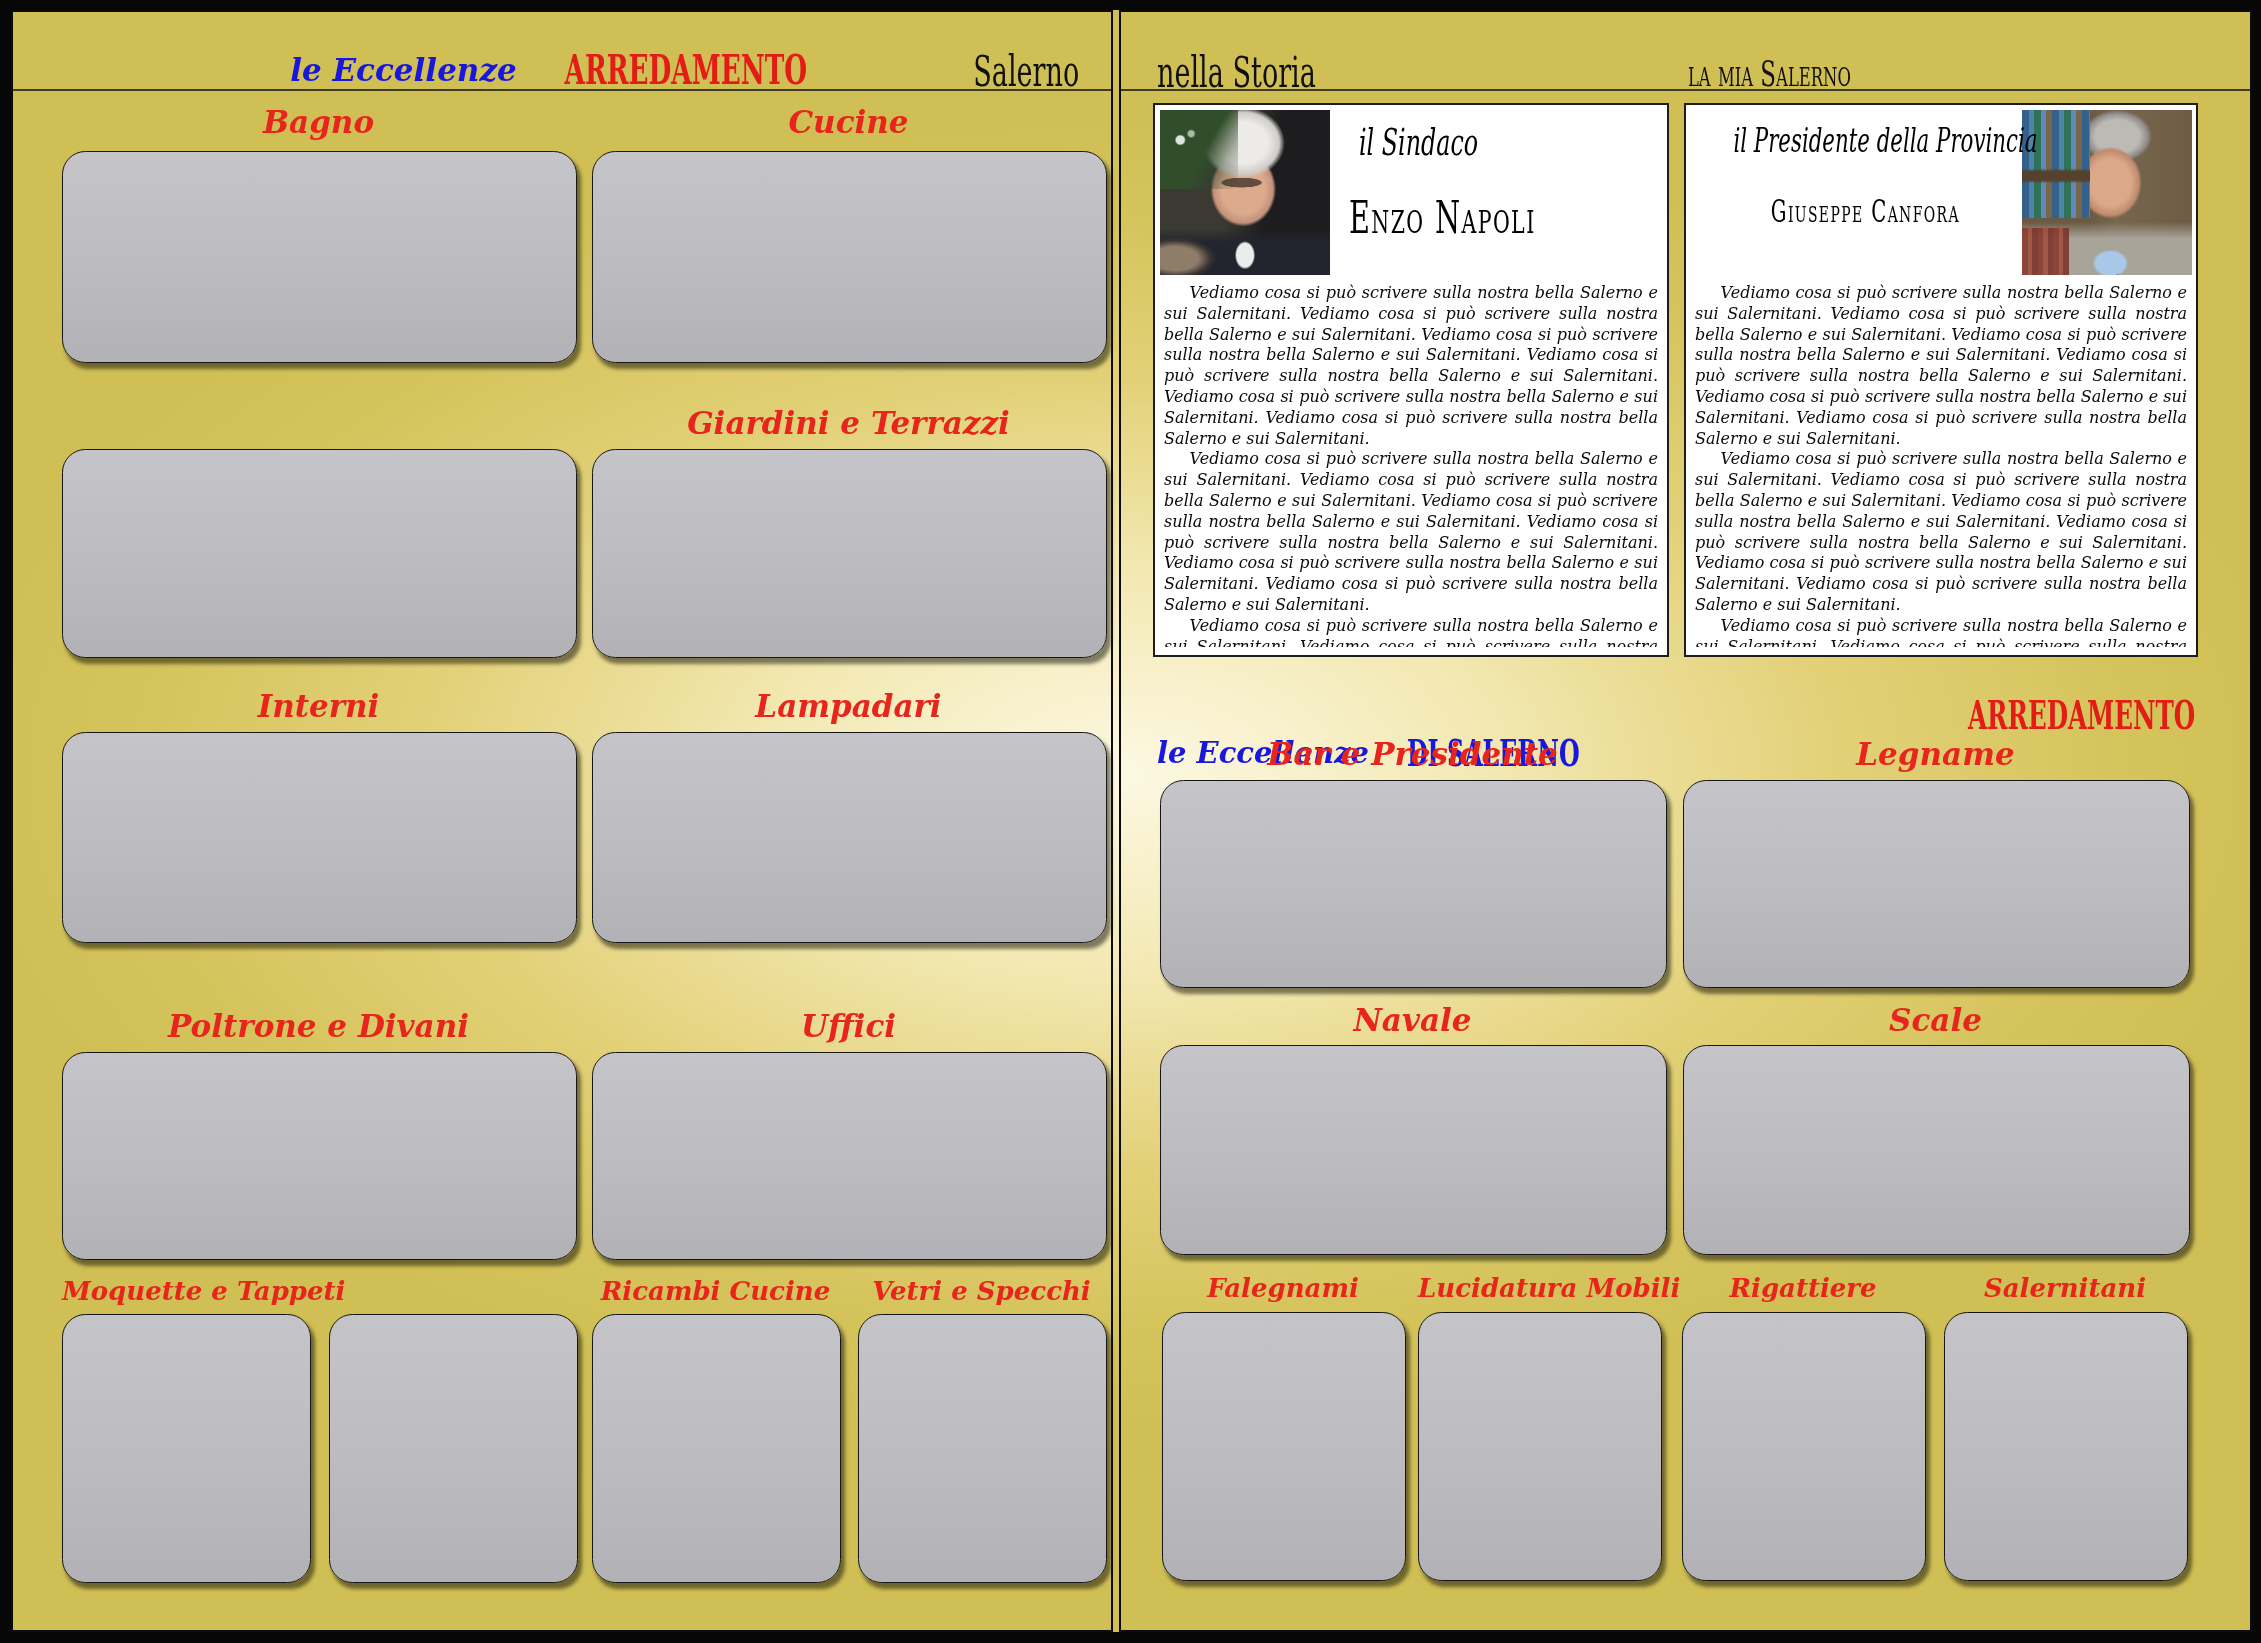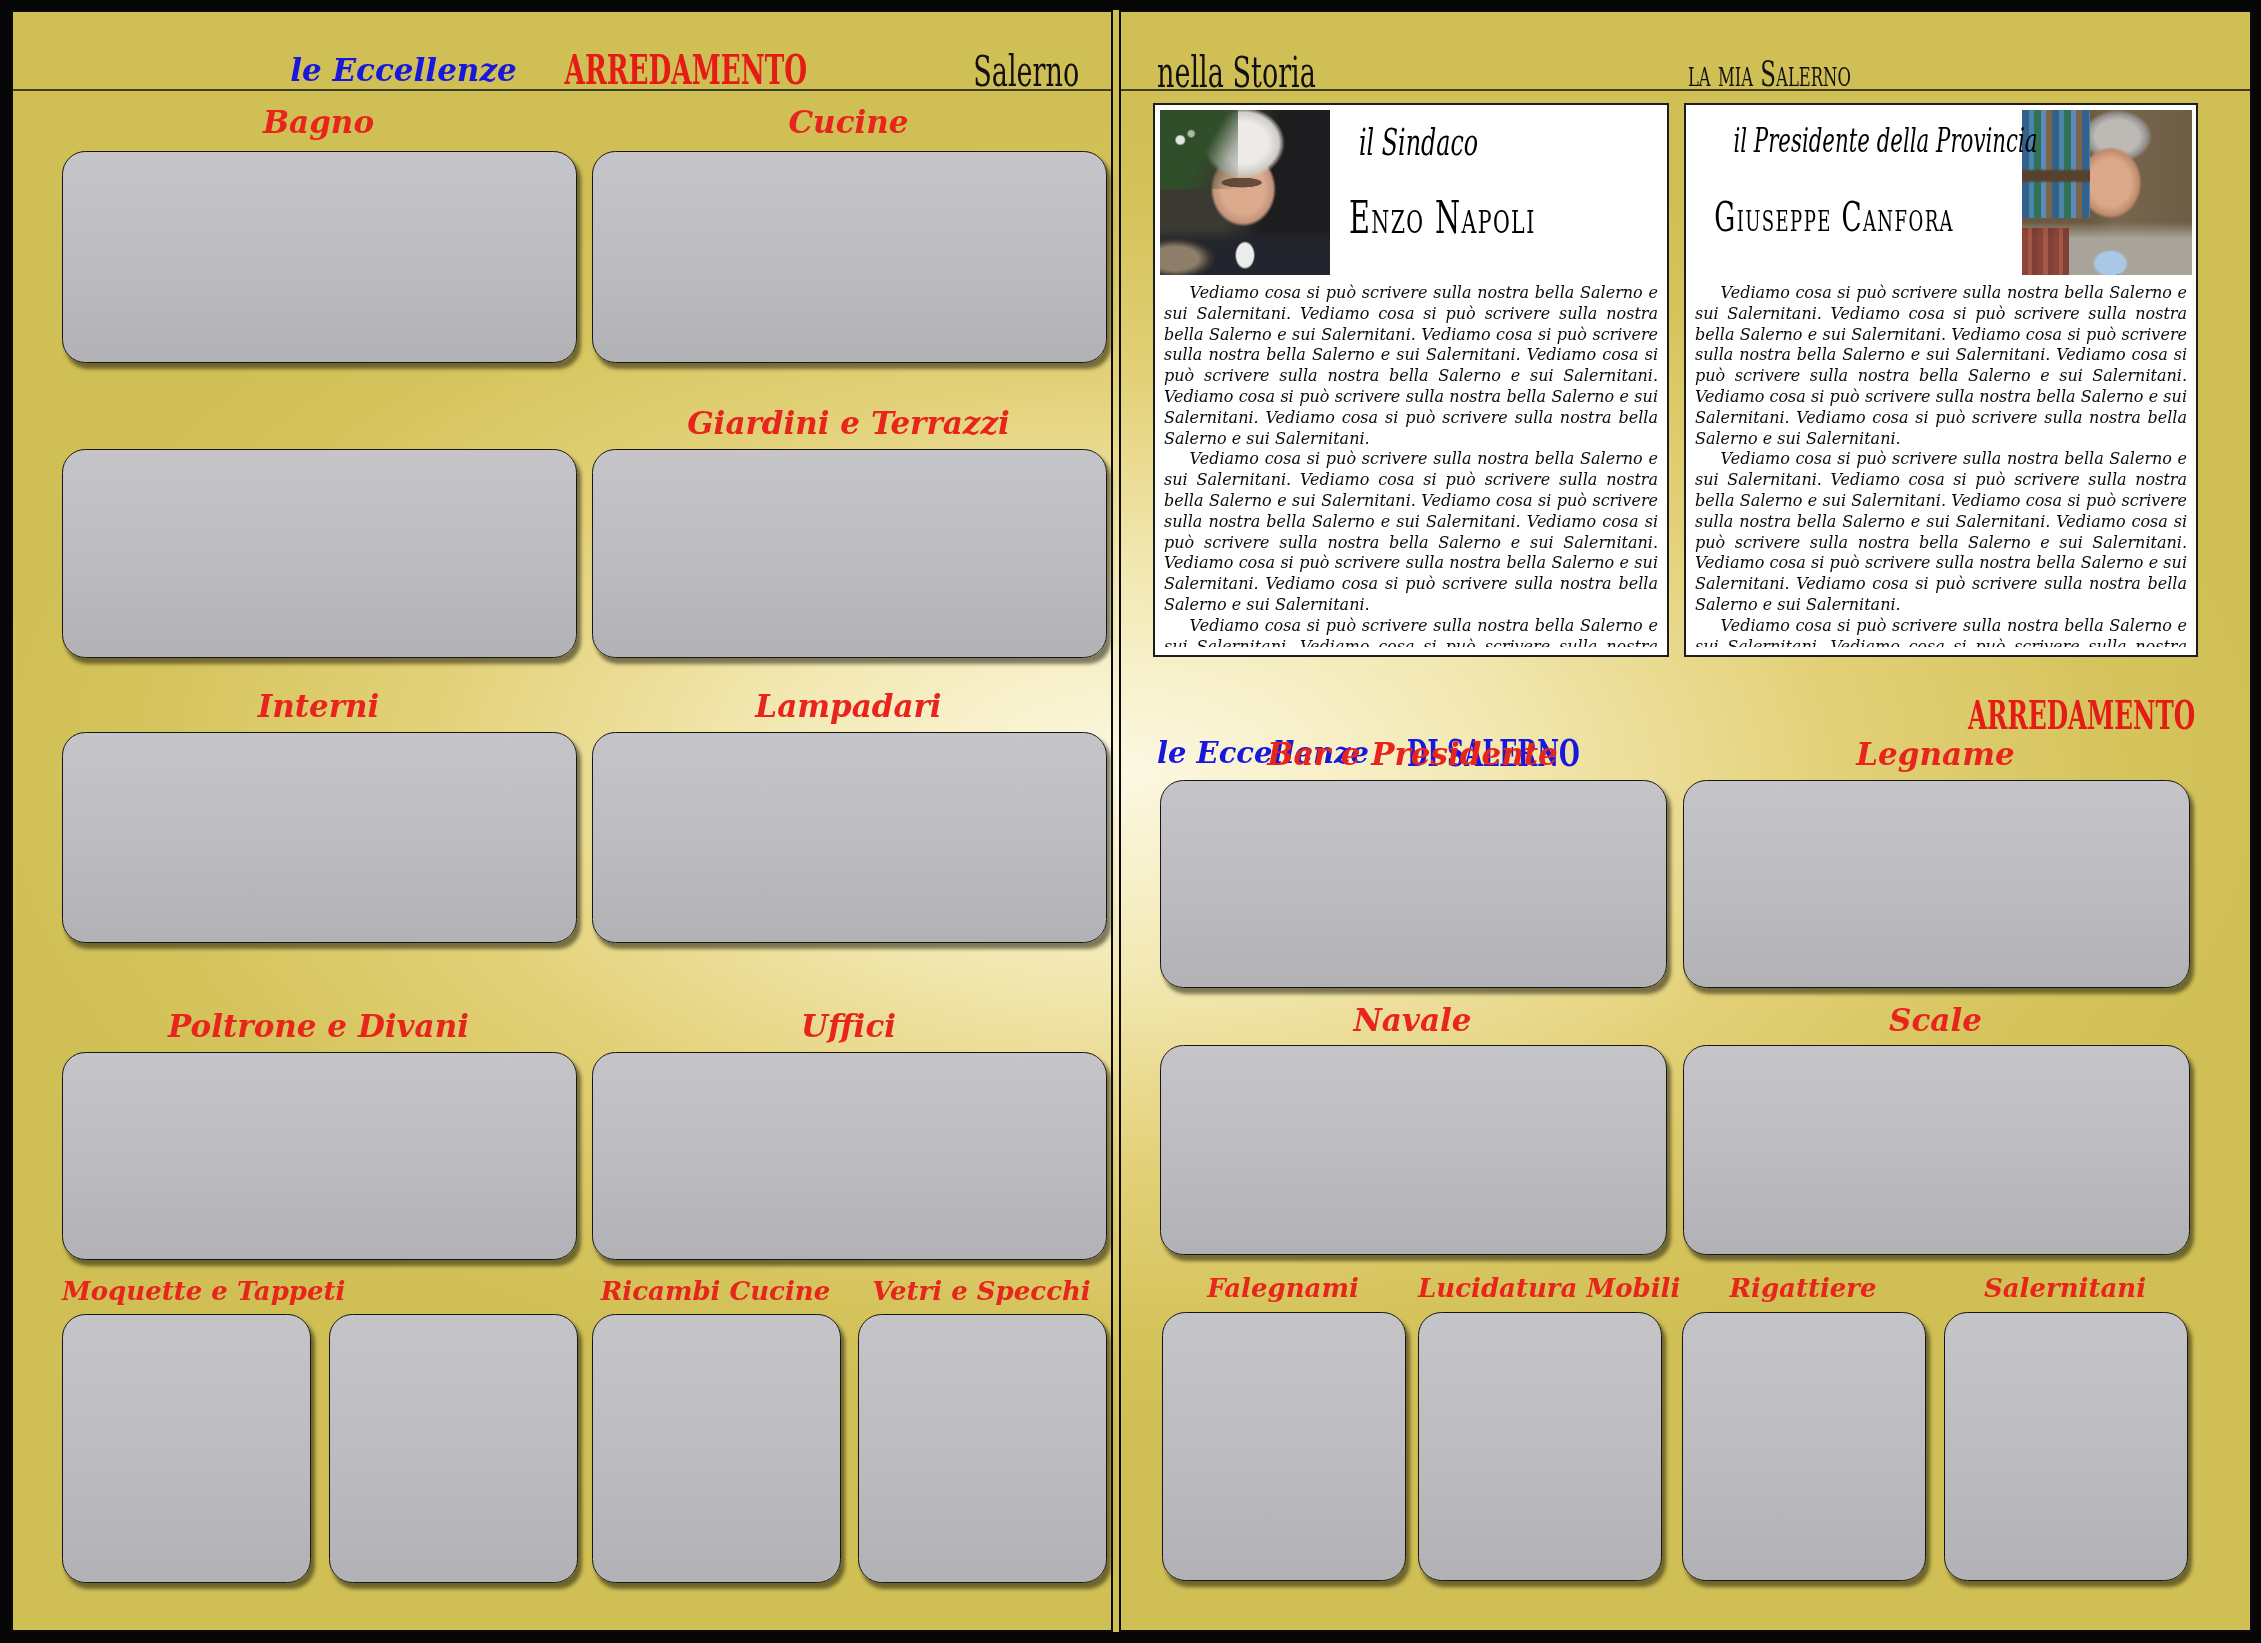--- a/index.html
+++ b/index.html
@@ -141,21 +141,21 @@
       <div class="art-body">
         <p>Vediamo cosa si può scrivere sulla nostra bella Salerno e sui Salernitani. Vediamo cosa si può scrivere sulla nostra bella Salerno e sui Salernitani. Vediamo cosa si può scrivere sulla nostra bella Salerno e sui Salernitani. Vediamo cosa si può scrivere sulla nostra bella Salerno e sui Salernitani. Vediamo cosa si può scrivere sulla nostra bella Salerno e sui Salernitani. Vediamo cosa si può scrivere sulla nostra bella Salerno e sui Salernitani.</p>
         <p>Vediamo cosa si può scrivere sulla nostra bella Salerno e sui Salernitani. Vediamo cosa si può scrivere sulla nostra bella Salerno e sui Salernitani. Vediamo cosa si può scrivere sulla nostra bella Salerno e sui Salernitani. Vediamo cosa si può scrivere sulla nostra bella Salerno e sui Salernitani. Vediamo cosa si può scrivere sulla nostra bella Salerno e sui Salernitani. Vediamo cosa si può scrivere sulla nostra bella Salerno e sui Salernitani.</p>
         <p>Vediamo cosa si può scrivere sulla nostra bella Salerno e sui Salernitani. Vediamo cosa si può scrivere sulla nostra bella Salerno e sui Salernitani.</p>
       </div>
     </div>
 
     <div class="article" style="left:563px;top:91px;width:514px;height:554px;">
       <div class="photo ph-right photo-canfora"></div>
       <div class="art-title" style="left:5.6px;width:328px;text-align:center;top:20px;font-size:26px;"><span class="cond">il Presidente della Provincia</span></div>
-      <div class="art-name" style="left:2px;width:328px;text-align:left;top:93px;font-size:32px;"><span class="cond">Giuseppe Canfora</span></div>
+      <div class="art-name" style="left:15px;width:328px;text-align:center;top:93px;font-size:24px;"><span class="cond">Giuseppe Canfora</span></div>
       <div class="art-body">
         <p>Vediamo cosa si può scrivere sulla nostra bella Salerno e sui Salernitani. Vediamo cosa si può scrivere sulla nostra bella Salerno e sui Salernitani. Vediamo cosa si può scrivere sulla nostra bella Salerno e sui Salernitani. Vediamo cosa si può scrivere sulla nostra bella Salerno e sui Salernitani. Vediamo cosa si può scrivere sulla nostra bella Salerno e sui Salernitani. Vediamo cosa si può scrivere sulla nostra bella Salerno e sui Salernitani.</p>
         <p>Vediamo cosa si può scrivere sulla nostra bella Salerno e sui Salernitani. Vediamo cosa si può scrivere sulla nostra bella Salerno e sui Salernitani. Vediamo cosa si può scrivere sulla nostra bella Salerno e sui Salernitani. Vediamo cosa si può scrivere sulla nostra bella Salerno e sui Salernitani. Vediamo cosa si può scrivere sulla nostra bella Salerno e sui Salernitani. Vediamo cosa si può scrivere sulla nostra bella Salerno e sui Salernitani.</p>
         <p>Vediamo cosa si può scrivere sulla nostra bella Salerno e sui Salernitani. Vediamo cosa si può scrivere sulla nostra bella Salerno e sui Salernitani.</p>
       </div>
     </div>
 
     <div class="band-left">
       <span class="script-blue" style="font-size:29px;">le Eccellenze</span>
       <span style="display:inline-block;width:13.4px;"></span>

